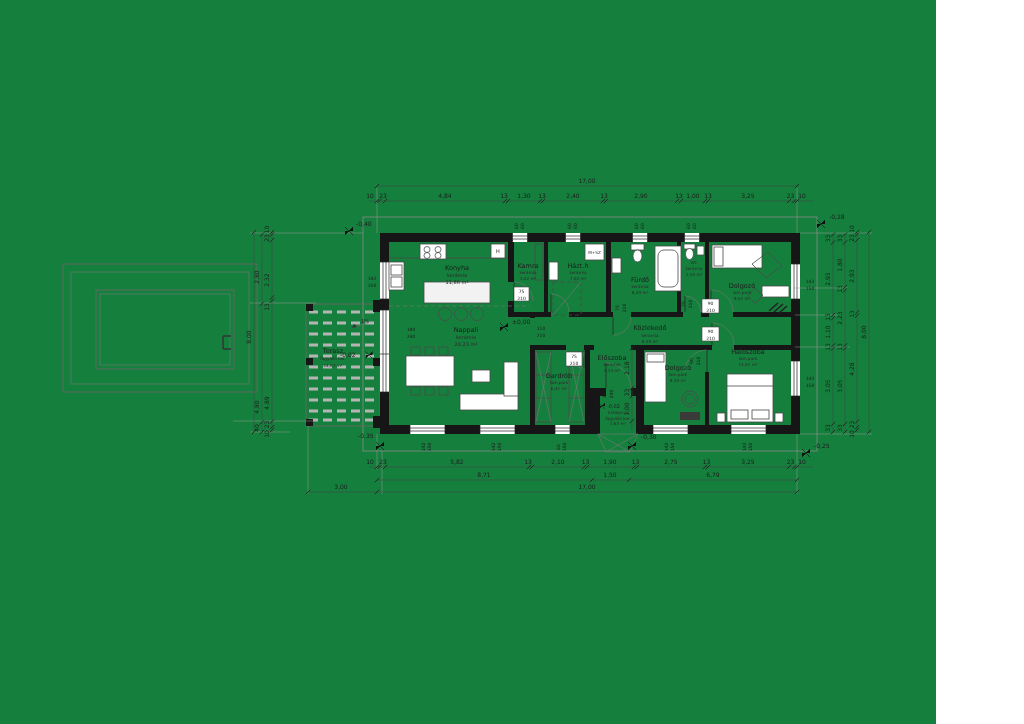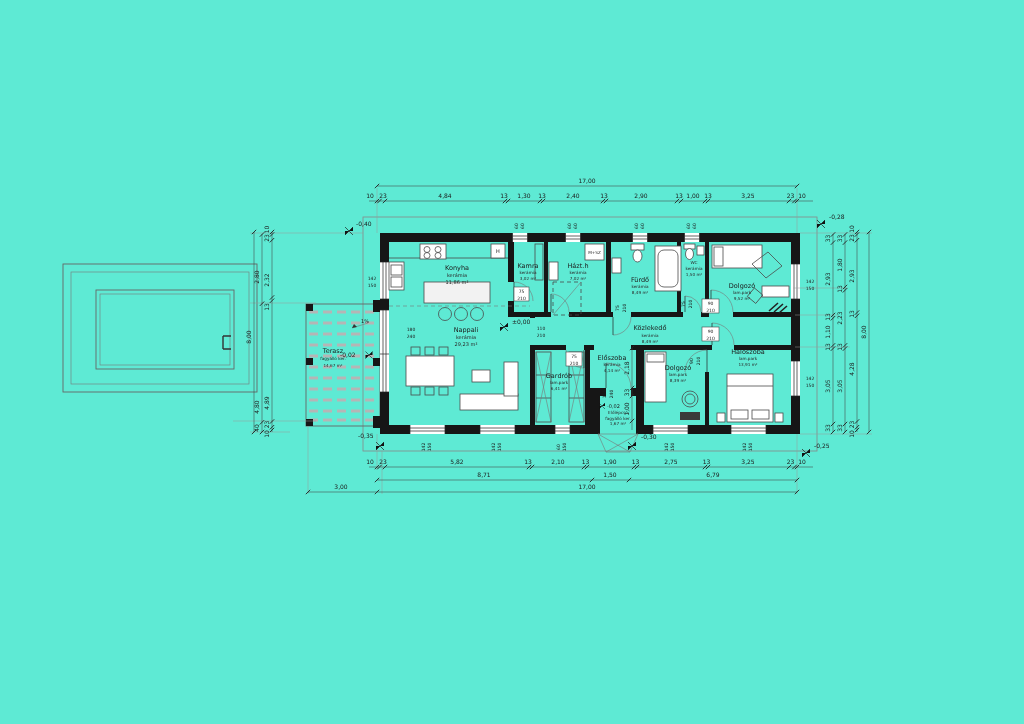--- a/index.html
+++ b/index.html
@@ -1,16 +1,16 @@
 <!DOCTYPE html>
 <html><head>
 <meta charset="utf-8">
 <style>
   html,body{margin:0;padding:0;background:#fff}
-  .page{width:1024px;height:724px;position:relative;background:#5eead4;overflow:hidden}
+  .page{width:936px;height:724px;position:relative;background:#15803d;overflow:hidden}
   svg{display:block}
   .wall{fill:#161616;stroke:none}
   .thin{fill:none;stroke:#666;stroke-width:0.9}
   .thin2{fill:none;stroke:#777;stroke-width:0.6}
   .eave{fill:none;stroke:#888;stroke-width:0.8}
   .furn{fill:#fff;stroke:#4a4a4a;stroke-width:0.8}
   .furnl{fill:none;stroke:#4a4a4a;stroke-width:0.8}
   .furnd{fill:#3a3a3a;stroke:none}
   .dash{stroke-dasharray:4 3}
   .glz{stroke:#222;stroke-width:0.7;fill:none}

